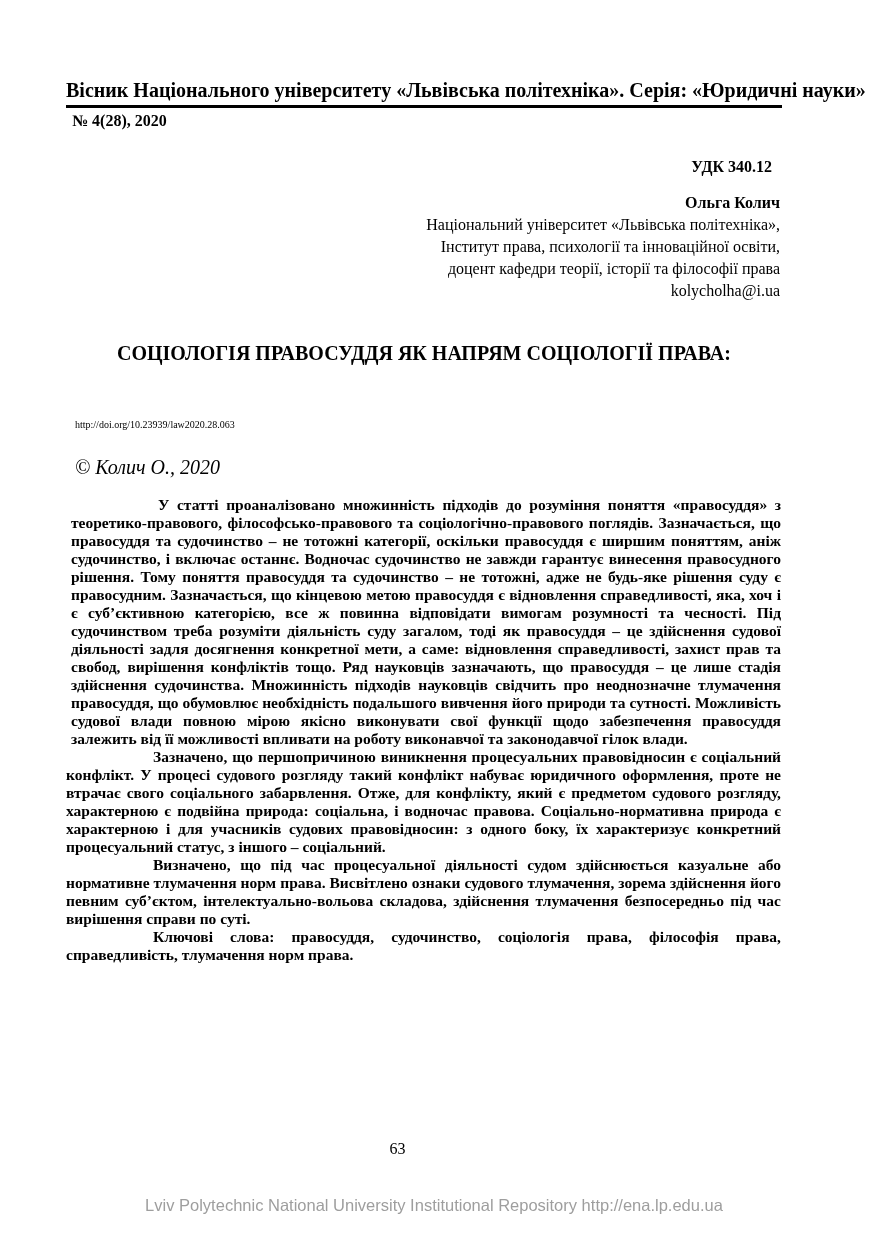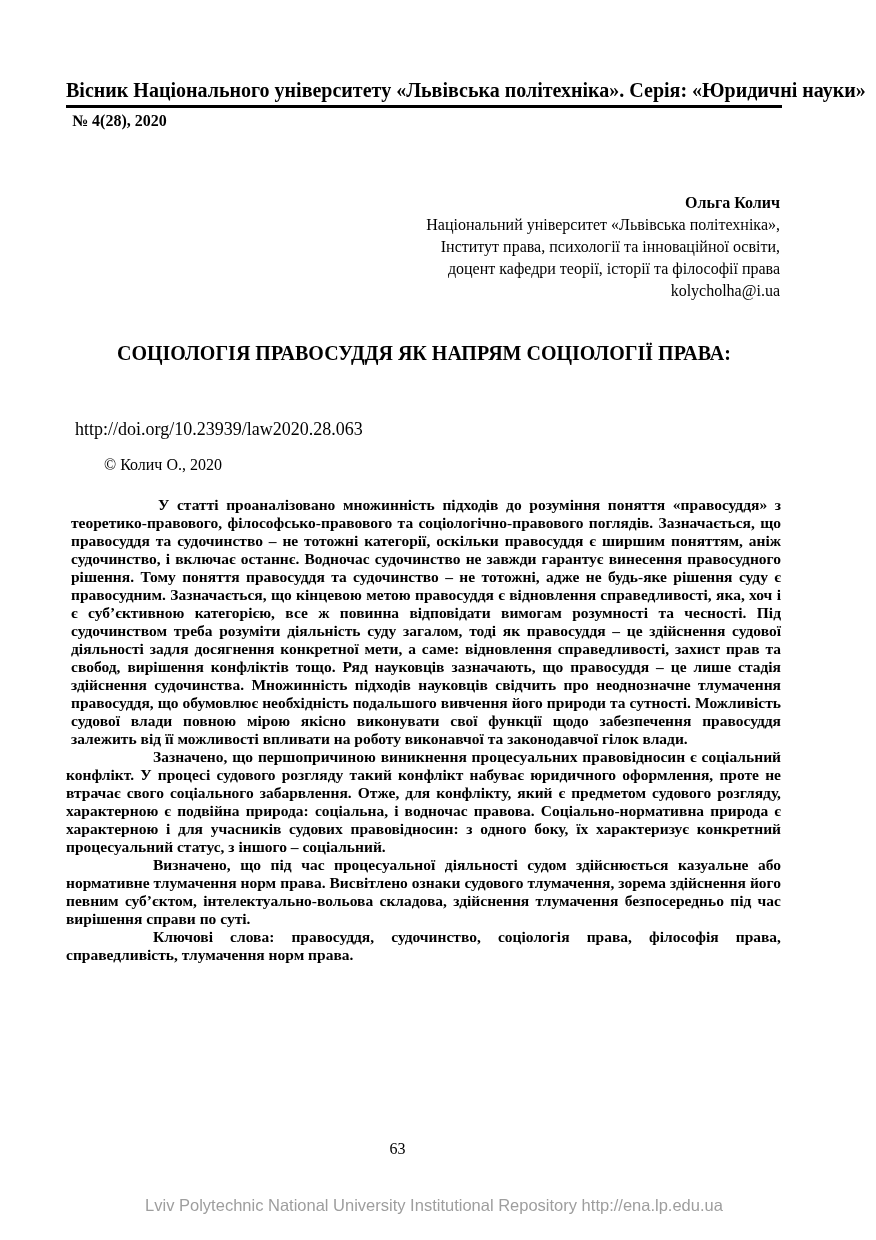--- a/index.html
+++ b/index.html
@@ -57,30 +57,30 @@
     top: 339px; left: 66px; width: 716px;
     text-align: center;
     font-weight: bold;
     font-size: 20px;
     line-height: 29px;
   }
 
   .doi-line {
     position: absolute;
     top: 419px; left: 75px;
-    font-size: 18px;
+    font-size: 10px;
     color: #000000;
     text-decoration: none;
   }
 
   .copyright-line {
     position: absolute;
     top: 456px; left: 75px;
-    font-size: 16px;
-    margin-left: 29px;
+    font-style: italic;
+    font-size: 20px;
   }
 
   .abstract {
     position: absolute;
     top: 496px; left: 66px; width: 715px;
     font-weight: bold;
     font-size: 15.5px;
     line-height: 18px;
     text-align: justify;
   }
@@ -107,20 +107,21 @@
 <body>
 
 <div class="page">
 
   <div class="journal-header">Вісник Національного університету «Львівська політехніка». Серія: «Юридичні науки»</div>
 
   <div class="header-rule"></div>
 
   <div class="issue-line">№ 4(28), 2020</div>
 
+  <div class="udc">УДК 340.12</div>
 
   <div class="author-block">
     <div class="author-name">Ольга Колич</div>
     <div>Національний університет «Львівська політехніка»,</div>
     <div>Інститут права, психології та інноваційної освіти,</div>
     <div>доцент кафедри теорії, історії та філософії права</div>
     <div>kolycholha@i.ua</div>
   </div>
 
   <div class="article-title">

